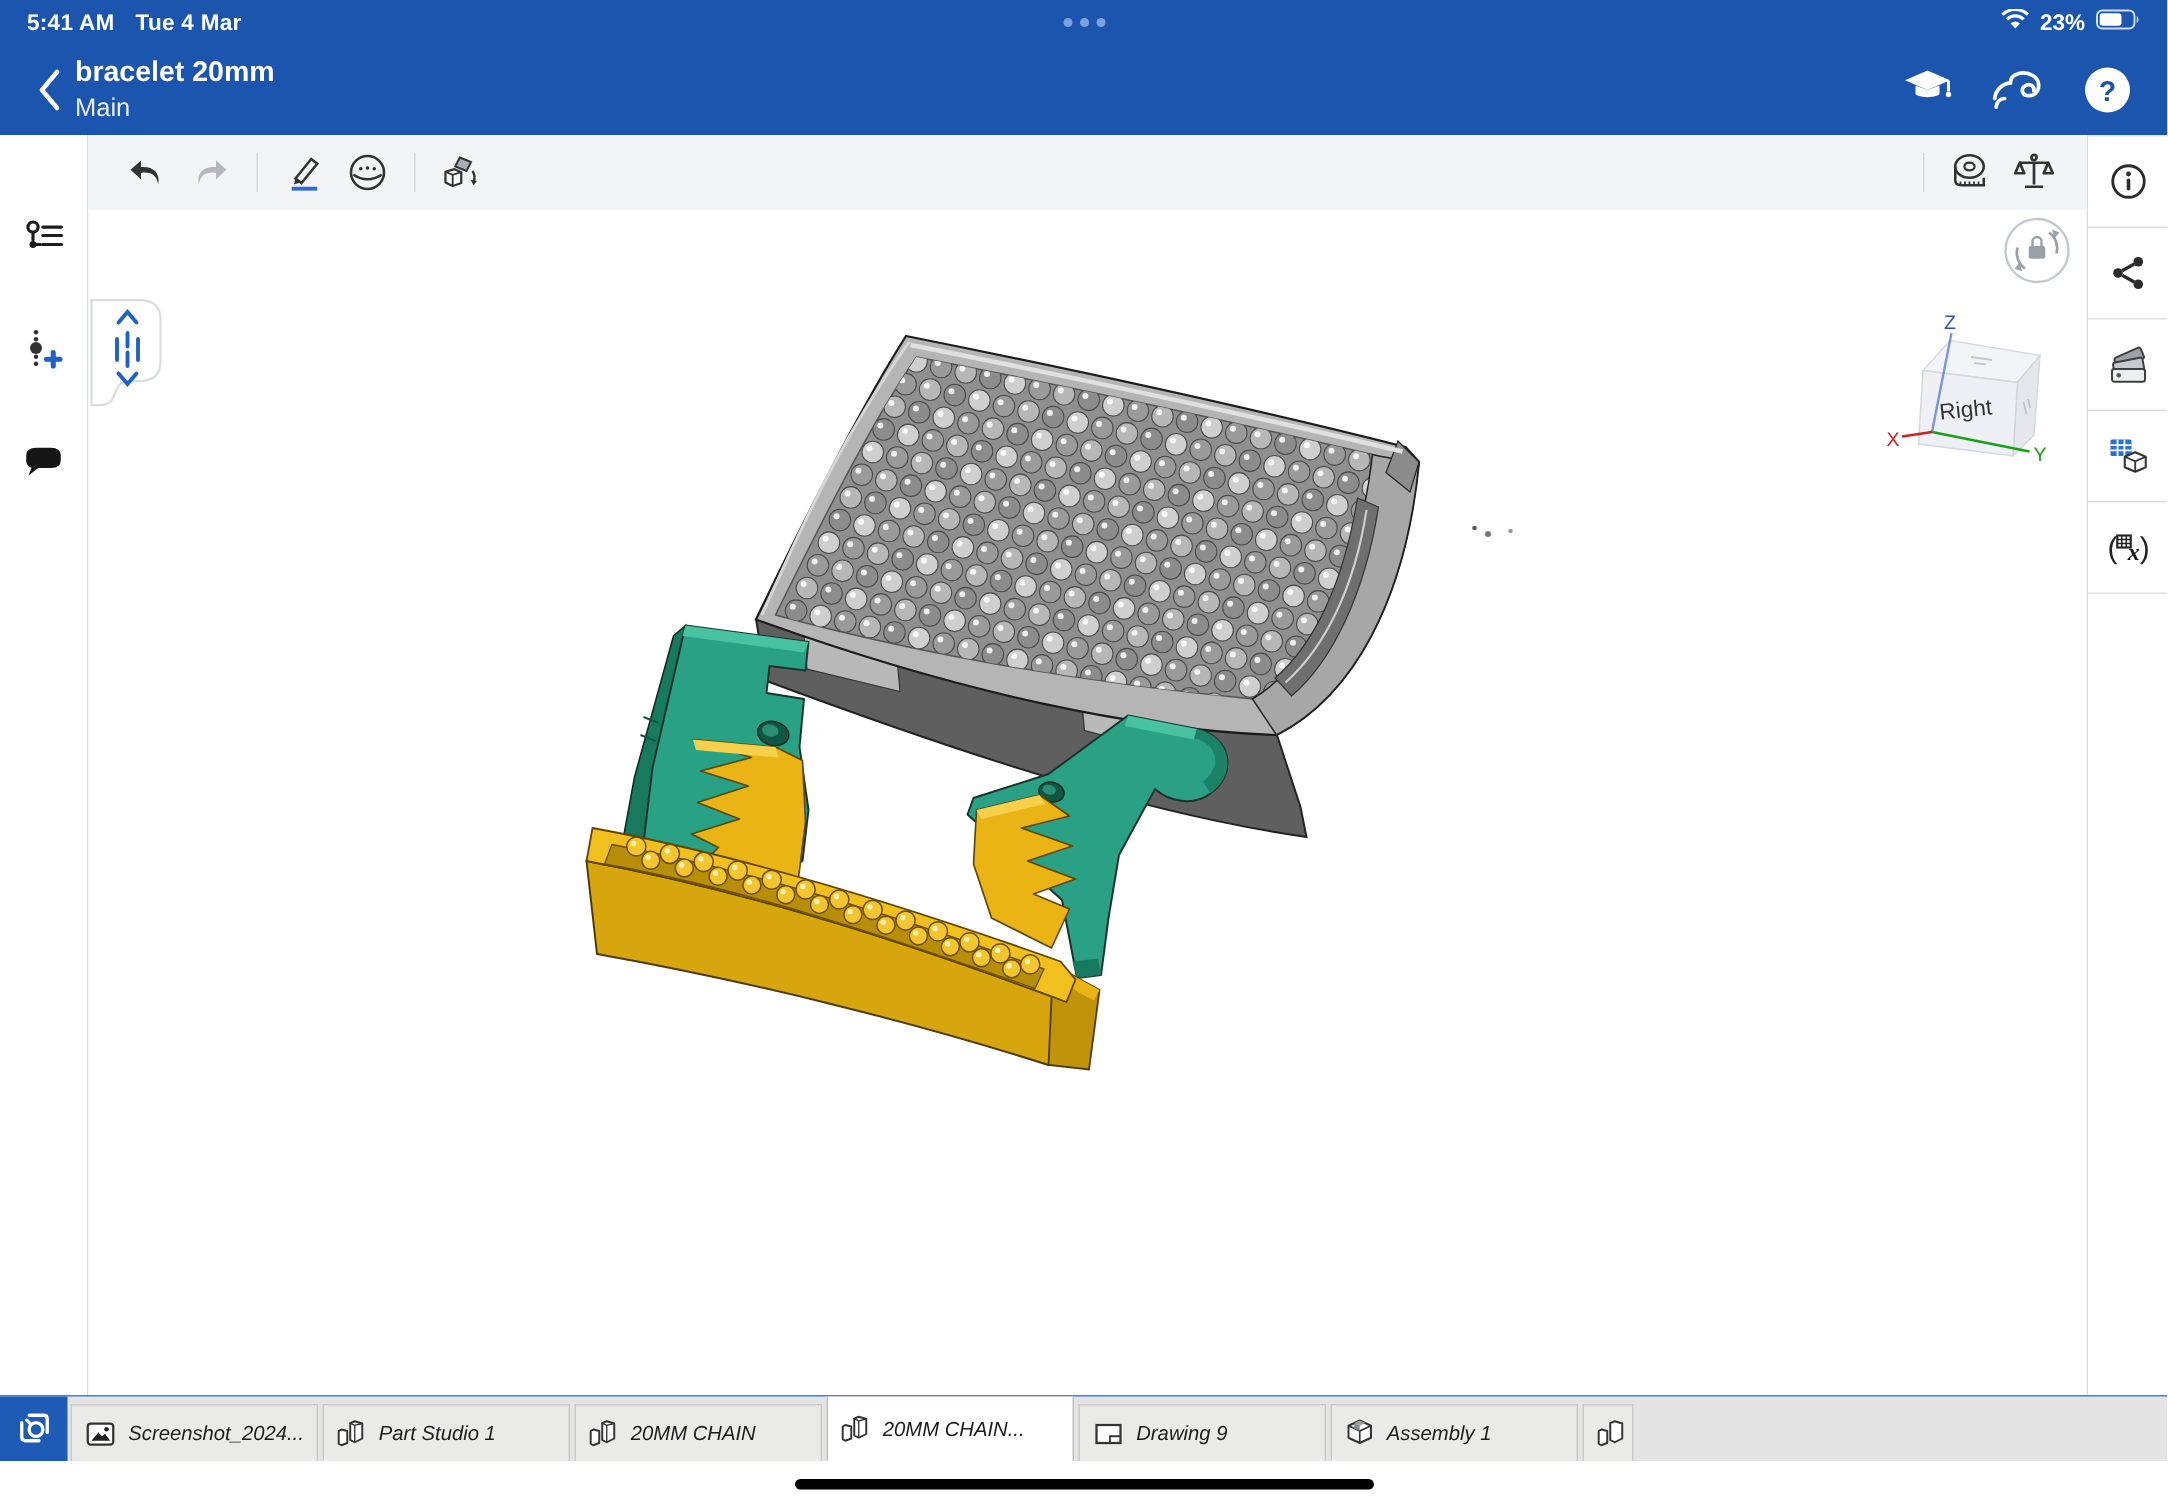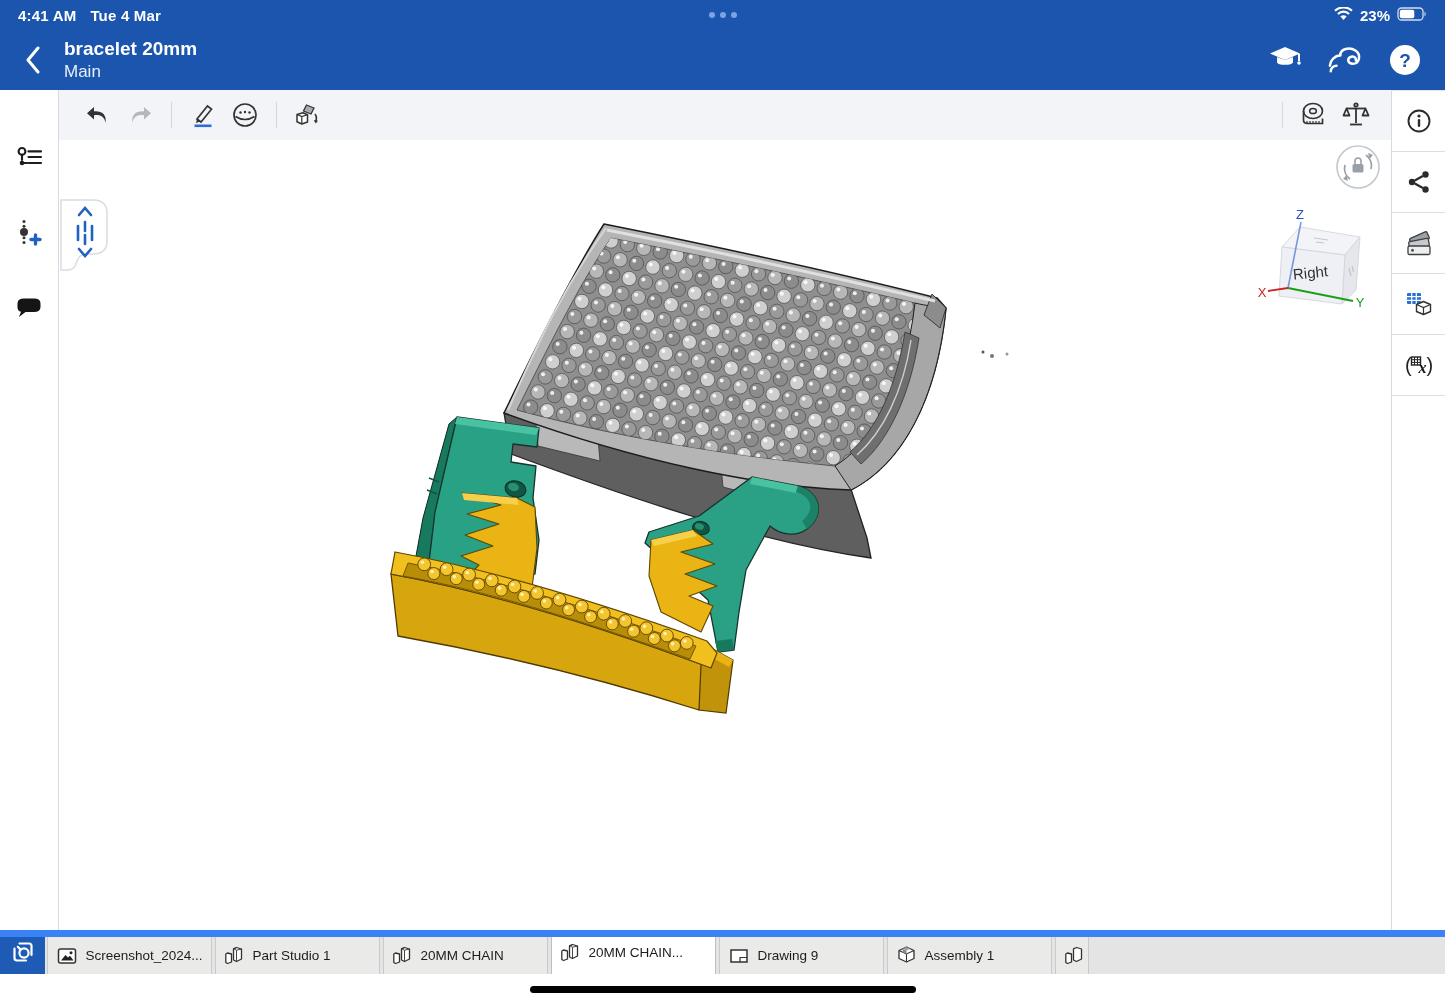--- a/index.html
+++ b/index.html
@@ -9,21 +9,21 @@
   
   .status-bar { height:30px; background:#1b55ad; color:#fff; display:flex; align-items:center; padding:0 18px; position:relative; }
   .sb-left { display:flex; gap:14px; font-size:15px; font-weight:700; letter-spacing:.2px; }
   .sb-center { position:absolute; left:50%; top:50%; transform:translate(-50%,-50%); display:flex; gap:5px; }
   .sb-dot { width:6px; height:6px; border-radius:50%; background:#7ba3e2; }
   .sb-right { margin-left:auto; display:flex; align-items:center; gap:7px; font-size:15px; font-weight:600; }
 
   
   .nav-bar { height:60px; background:#1b55ad; color:#fff; display:flex; align-items:center; padding:0 16px; }
   .back-btn { width:34px; height:40px; display:flex; align-items:center; justify-content:center; cursor:pointer; }
-  .title-block { margin-left:14px; line-height:1.15; }
+  .title-block { line-height:1.15; }
   .doc-title { font-size:19px; font-weight:600; }
   .doc-sub { font-size:17px; opacity:.9; margin-top:2px; }
   .nav-right { margin-left:auto; display:flex; align-items:center; gap:24px; padding-right:6px; }
   .nav-icon { width:36px; height:36px; display:flex; align-items:center; justify-content:center; cursor:pointer; }
 
   
   .main { display:flex; height:840px; }
   .left-rail { width:59px; background:#fff; border-right:1px solid #d8dade; display:flex; flex-direction:column; align-items:center; padding-top:50px; gap:36px; }
   .rail-btn { width:38px; height:38px; display:flex; align-items:center; justify-content:center; cursor:pointer; }
 
@@ -32,37 +32,37 @@
   .tb-btn { width:42px; height:40px; display:flex; align-items:center; justify-content:center; cursor:pointer; }
   .tb-sep { width:1px; height:26px; background:#d4d7dd; margin:0 10px; }
   .tb-right { margin-left:auto; display:flex; align-items:center; }
   .canvas-body { position:relative; height:790px; overflow:hidden; }
   .canvas-body svg.scene { position:absolute; left:0; top:0; }
 
   .right-rail { width:54px; background:#fff; border-left:1px solid #d8dade; border-top:1px solid #e2e4e8; display:flex; flex-direction:column; }
   .rr-cell { height:61px; display:flex; align-items:center; justify-content:center; border-bottom:1px solid #dcdee2; cursor:pointer; }
 
   
-  .tab-bar { height:44px; background:#e3e4e3; border-top:7px solid #3b82f6; display:flex; align-items:flex-end; overflow:hidden; }
+  .tab-bar { height:44px; background:#e3e4e3; border-top:1px solid #3b82f6; display:flex; align-items:flex-end; overflow:hidden;font-style:italic; }
   .tab-mgr { width:45px; height:44px; background:#1d5bb5; display:flex; align-items:center; justify-content:center; flex:none; cursor:pointer; }
   .doc-tab { width:165px; flex:none; height:38px; margin:0 1.5px; background:#eaebe9; border:1px solid #c9cac9; border-bottom:none; display:flex; align-items:center; padding:0 8px; font-size:13.5px; color:#1c1c1c; white-space:nowrap; overflow:hidden; cursor:pointer; }
   .doc-tab svg { flex:none; margin-right:8px; }
   .doc-tab.active { height:44px; background:#fff; border-color:#bfbfbf; }
   .doc-tab.partial { width:34px; }
 
   
   .home-area { height:30px; background:#fff; display:flex; align-items:center; justify-content:center; }
   .home-indicator { width:386px; height:7px; border-radius:4px; background:#000; cursor:pointer; }
 </style>
 </head>
 <body>
 
 <div class="status-bar">
   <div class="sb-left">
-    <span>4:41 AM</span>
+    <span>5:41 AM</span>
     <span>Tue 4 Mar</span>
   </div>
   <div class="sb-center">
     <span class="sb-dot"></span>
       <span class="sb-dot"></span>
       <span class="sb-dot"></span>
   </div>
   <div class="sb-right">
     <span>
       <svg width="19" height="14" viewBox="0 0 19 14">

